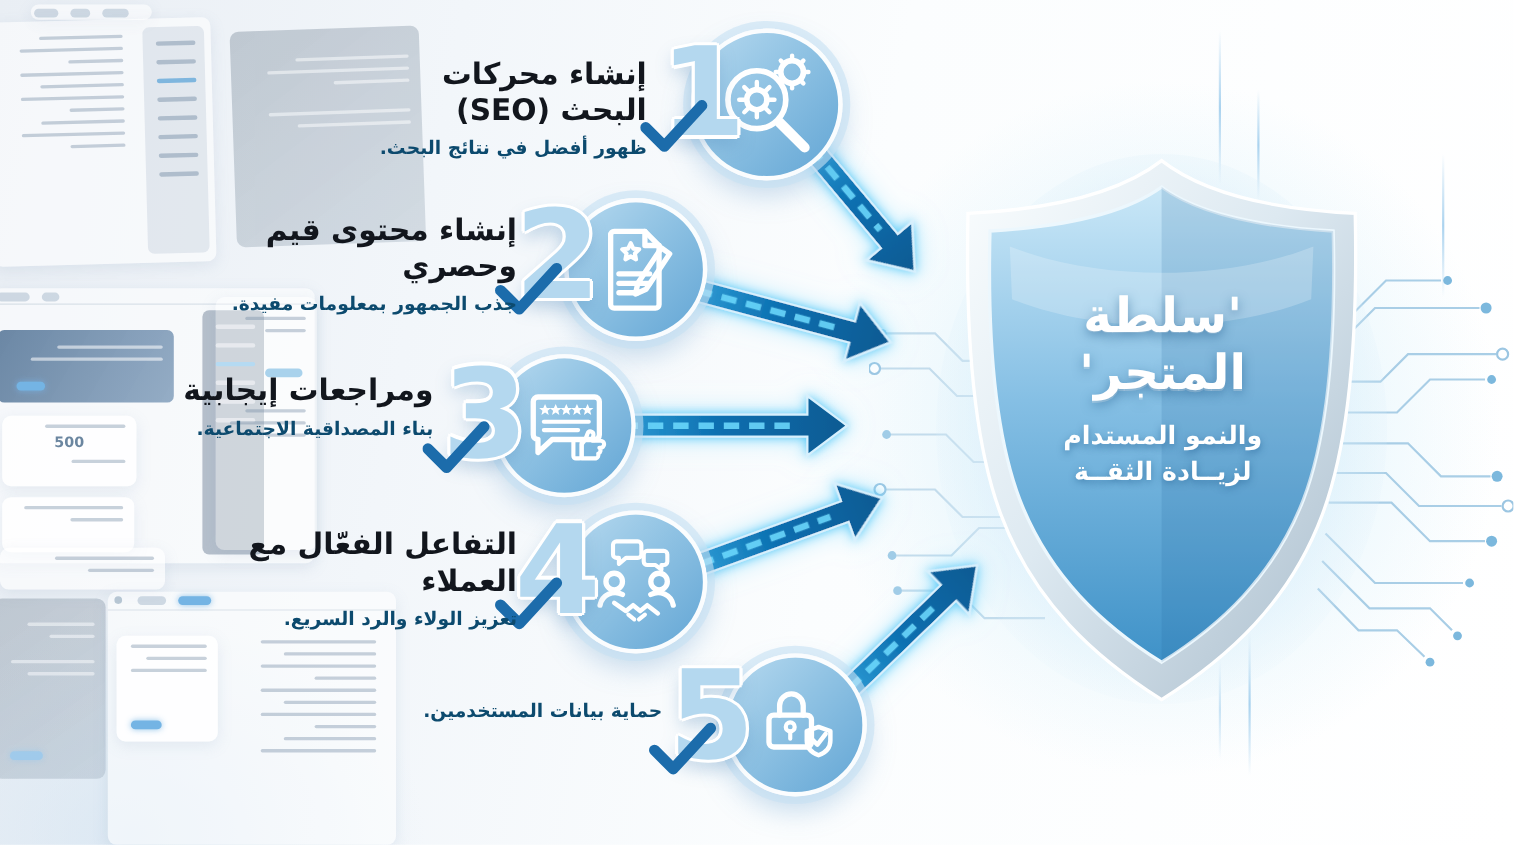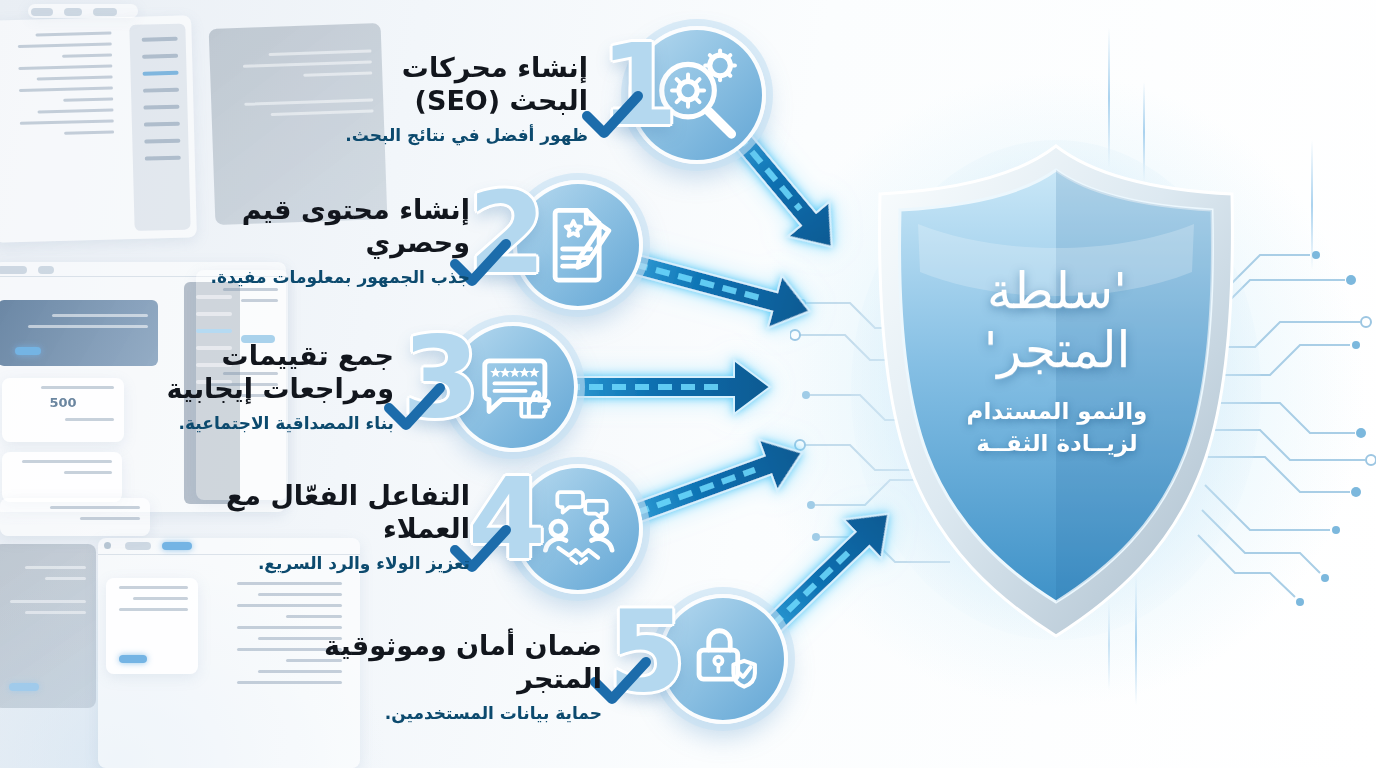--- a/index.html
+++ b/index.html
@@ -59,21 +59,21 @@
   .c2{left:513px;top:180px;width:122px;height:122px;}
   .c3{left:448px;top:322px;width:122px;height:122px;}
   .c4{left:513px;top:464px;width:122px;height:122px;}
   .c5{left:658px;top:594px;width:122px;height:122px;}
   .ico{stroke:#fff;fill:none;stroke-width:4.5;stroke-linecap:round;stroke-linejoin:round;}
 
   
   .arrows{position:absolute;inset:0;z-index:3;pointer-events:none;}
   .shield-svg{position:absolute;left:848px;top:132px;width:416px;height:526px;z-index:1;}
   .shield-text{position:absolute;left:900px;top:262px;width:314px;z-index:2;direction:rtl;text-align:center;color:#fff;}
-  .shield-title{font-size:50px;font-weight:normal;line-height:1.18;
+  .shield-title{font-size:44px;font-weight:bold;line-height:1.18;
     text-shadow:0 3px 10px rgba(25,85,135,.5),0 1px 0 rgba(255,255,255,.35);}
   .shield-sub{font-size:23px;font-weight:bold;margin-top:15px;line-height:1.4;
     text-shadow:0 2px 7px rgba(25,85,135,.5);}
   .circuit{position:absolute;z-index:0;pointer-events:none;}
   .tr{stroke:#a9cee6;stroke-width:2;fill:none;}
   .tr2{stroke:#c3dcec;stroke-width:2;fill:none;}
   .nd{fill:#7cb8dd;} .ndo{fill:#fff;stroke:#9cc6e2;stroke-width:2;}
 </style>
 </head>
 <body>
@@ -420,26 +420,24 @@
   <div class="step-title">إنشاء محركات</div>
   <div class="step-title">البحث (SEO)</div>
   <div class="step-sub">ظهور أفضل في نتائج البحث.</div>
 </div>
 <div class="step-text t2">
   <div class="step-title">إنشاء محتوى قيم</div>
   <div class="step-title">وحصري</div>
   <div class="step-sub">جذب الجمهور بمعلومات مفيدة.</div>
 </div>
 <div class="step-text t3">
-  <div class="step-title">جمع تقييمات</div>
   <div class="step-title">ومراجعات إيجابية</div>
   <div class="step-sub">بناء المصداقية الاجتماعية.</div>
 </div>
 <div class="step-text t4">
   <div class="step-title">التفاعل الفعّال مع</div>
   <div class="step-title">العملاء</div>
   <div class="step-sub">تعزيز الولاء والرد السريع.</div>
 </div>
 <div class="step-text t5">
-  <div class="step-title">ضمان أمان وموثوقية المتجر</div>
   <div class="step-title"></div>
   <div class="step-sub">حماية بيانات المستخدمين.</div>
 </div>
 
 </body></html>

